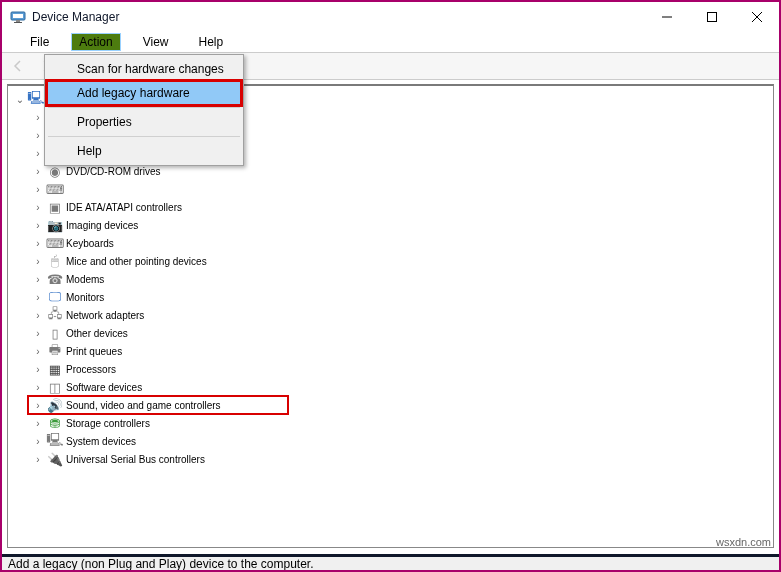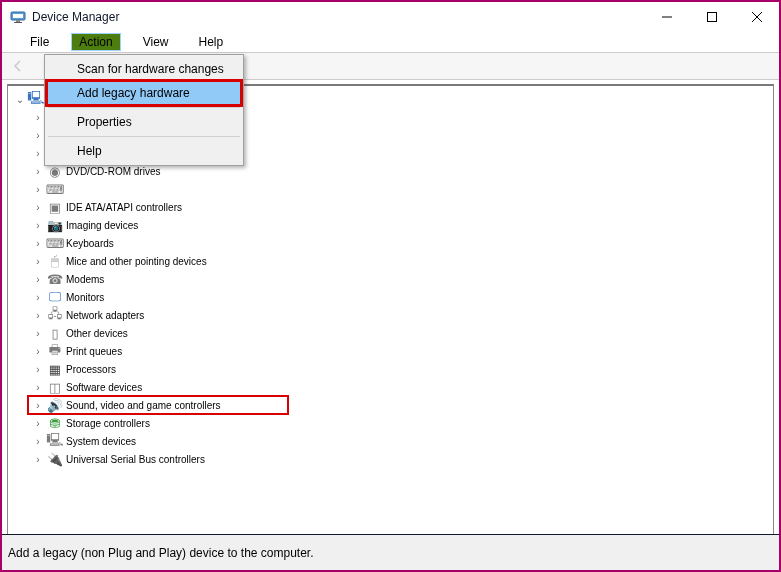--- a/index.html
+++ b/index.html
@@ -38,21 +38,21 @@
   .treewrap { position: absolute; left:5px; right:5px; top:82px; bottom:22px; border:1px solid #888; background:#fff; border-top: 2px solid #7a7a7a; overflow:hidden; }
   .tree { padding-top: 4px; padding-left: 6px; }
   .tree-root { display:flex; align-items:center; padding:1px 0; gap:2px; }
   .tree-cat { display:flex; align-items:center; padding:1px 0 1px 18px; gap:3px; height:18px; }
   .tree-cat.redbox { outline: 2px solid #d80000; outline-offset: -1px; width: 260px; margin-left:14px; padding-left:4px; }
   .chevron { width:12px; height:12px; display:inline-flex; align-items:center; justify-content:center; color:#666; font-size:10px; }
   .cat-icon { width:16px; height:16px; display:inline-flex; align-items:center; justify-content:center; font-size:13px; }
   .cat-label { font-size:10px; color:#000; white-space:nowrap; }
 
   
-  .statusbar { position:absolute; left:0; right:0; bottom:0; height:36px; border-top:1px solid #0f172a; background:#f0f0f0; padding-left:6px; display:flex; align-items:center; font-size:12px; }
+  .statusbar { position:absolute; left:0; right:0; bottom:0; height:16px; border-top:3px solid #0f172a; background:#f0f0f0; padding-left:6px; display:flex; align-items:center; font-size:12px; }
   .attribution { position:absolute; right:8px; bottom:22px; font-size:11px; color:#666; }
 
   
   .ic-blue { color:#3673c4; } .ic-gray { color:#7a7a7a; } .ic-green { color:#3a9b3a; } .ic-dark { color:#444; }
 </style>
 </head>
 <body>
 
 <div class="titlebar">
   <span class="icon-dm">

